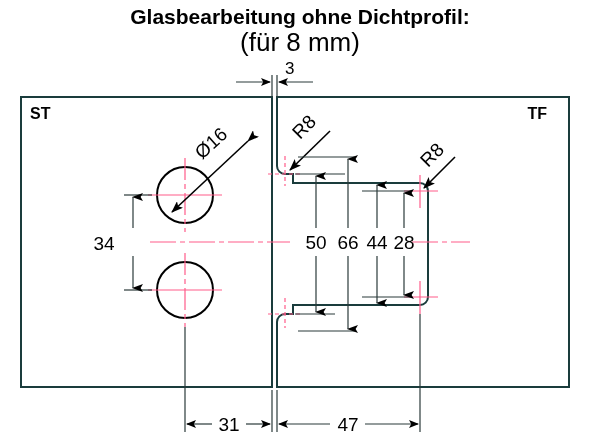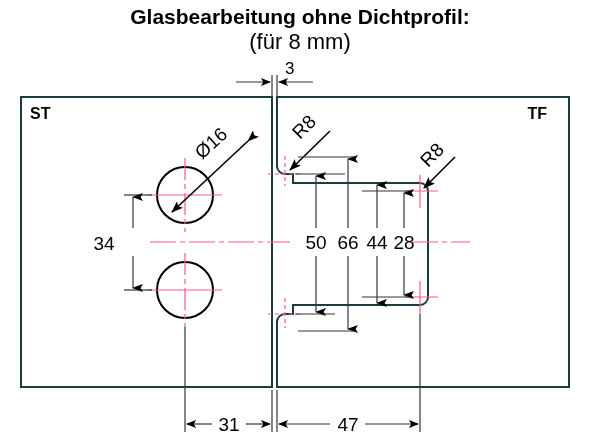--- a/index.html
+++ b/index.html
@@ -28,21 +28,21 @@
     padding-top: 4px;
   }
   .title-main {
     font-size: 21px;
     font-weight: bold;
     color: #000000;
     letter-spacing: 0px;
     line-height: 26px;
   }
   .title-sub {
-    font-size: 22px;
+    font-size: 26px;
     font-weight: normal;
     color: #000000;
     line-height: 24px;
   }
   svg#drawing {
     position: absolute;
     top: 0;
     left: 0;
   }
   text {

